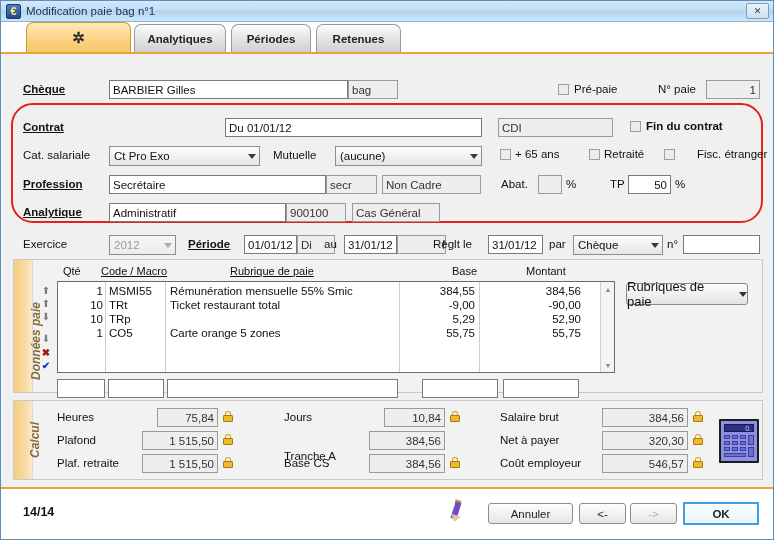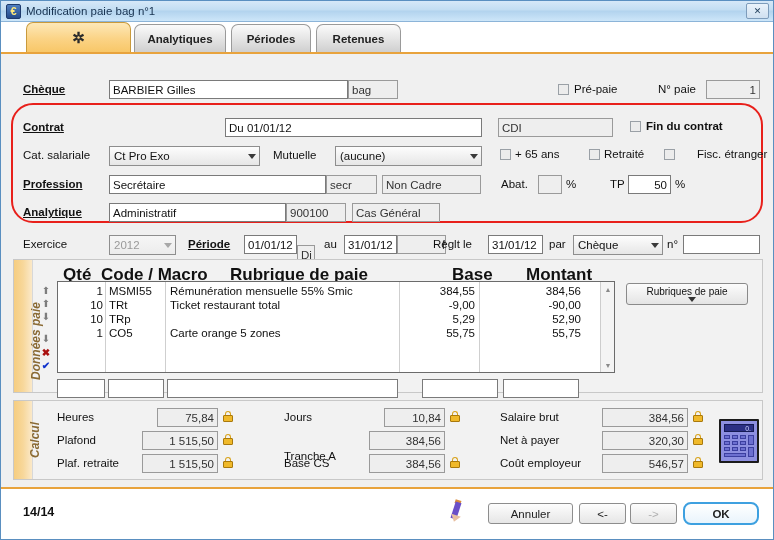--- a/index.html
+++ b/index.html
@@ -140,21 +140,21 @@
     font-size:12px; color:#8a6a33;
     white-space:nowrap;
   }
   .grid {
     position:absolute;
     background:#ffffff;
     border:1px solid #6b6b6b;
   }
   .grid-hdr {
     position:absolute;
-    font-weight:bold; font-size:17px; color:#111;
+    font-weight:normal; font-size:11px; color:#111;
   }
   .grid-hdr.u { text-decoration:underline; }
   .gcol-sep { position:absolute; width:1px; background:#cfcfcf; }
   .grow { position:absolute; font-size:11.5px; color:#111; white-space:nowrap; }
   .scrollbar {
     position:absolute; width:14px;
     background:#f4f4f4; border-left:1px solid #cdcdcd;
   }
   .sb-arrow {
     position:absolute; left:0; width:14px; height:14px;
@@ -165,24 +165,23 @@
   .navbtn {
     position:absolute; width:12px; height:12px;
     display:flex; align-items:center; justify-content:center;
     font-size:10px; color:#7d7d7d; cursor:pointer; line-height:1;
   }
   .btn-rub {
     position:absolute;
     border:1px solid #8a8a8a;
     border-radius:3px;
     background:linear-gradient(to bottom,#fcfcfc,#e4e4e4);
-    font-size:10px; color:#111;
-    display:flex; align-items:center; justify-content:center;
-    cursor:pointer;
-    flex-direction:column;
+    font-size:13px; color:#111;
+    display:flex; align-items:center; justify-content:center;
+    cursor:pointer;
   }
   .btn-rub .arw { margin-left:10px; border-left:4px solid transparent; border-right:4px solid transparent; border-top:5px solid #333; }
   
   .lockico {
     position:absolute; width:10px; height:11px;
   }
   .lockico .shk { position:absolute; left:2px; top:0; width:6px; height:5px; border:1.5px solid #d8a21c; border-bottom:none; border-radius:3px 3px 0 0;}
   .lockico .bdy { position:absolute; left:0; top:4px; width:10px; height:7px; background:#f0b92a; border:1px solid #a9790d; border-radius:1px;}
   .calcicon {
     position:absolute;
@@ -203,21 +202,21 @@
   .fbtn {
     position:absolute; height:21px;
     border:1px solid #8d8d8d; border-radius:3px;
     background:linear-gradient(to bottom,#fdfdfd,#e6e6e6);
     font-size:11.5px; color:#222;
     display:flex; align-items:center; justify-content:center;
     cursor:pointer;
   }
   .fbtn.dis { color:#b0b0b0; }
   .fbtn.primary {
-    border:2px solid #3da0e0; border-radius:8px;
+    border:2px solid #3da0e0; border-radius:0;
     background:linear-gradient(to bottom,#ffffff,#e9f4fc);
     font-weight:bold;
   }
   .pencil { position:absolute; width:16px; height:22px; }
   .pencil .shaft { position:absolute; left:5px; top:2px; width:6px; height:17px; background:#6a4fc8; transform:rotate(18deg); }
   .pencil .tip { position:absolute; left:2px; bottom:0px; width:0;height:0; border-left:5px solid transparent;border-right:5px solid transparent;border-top:7px solid #e8bfa0; transform:rotate(18deg);}
   .pencil .cap { position:absolute; left:7px; top:0px; width:6px;height:4px; background:#d98b3a; transform:rotate(18deg); }
 </style>
 </head>
 <body>
@@ -296,21 +295,21 @@
     <div class="fld ro" style="left:285px;top:148px;width:60px;">900100</div>
     <div class="fld ro" style="left:351px;top:148px;width:88px;">Cas Général</div>
 
     <div class="lbl" style="position:absolute;left:22px;top:183px;">Exercice</div>
     <div class="combo dis" style="left:108px;top:180px;width:67px;">
       <span>2012</span>
       <span class="arw"></span>
     </div>
     <div class="lbl-b" style="position:absolute;left:187px;top:183px;">Période</div>
     <div class="fld" style="left:243px;top:180px;width:53px;">01/01/12</div>
-    <div class="fld ro" style="left:296px;top:190px;width:18px;">Di</div>
+    <div class="fld ro" style="left:296px;top:180px;width:38px;">Di</div>
     <div class="lbl" style="position:absolute;left:323px;top:183px;">au</div>
     <div class="fld" style="left:343px;top:180px;width:53px;">31/01/12</div>
     <div class="fld ro" style="left:396px;top:180px;width:22px;padding-left:44px;">Ma</div>
     <div class="lbl" style="position:absolute;left:432px;top:183px;">Règlt le</div>
     <div class="fld" style="left:487px;top:180px;width:55px;">31/01/12</div>
     <div class="lbl" style="position:absolute;left:548px;top:183px;">par</div>
     <div class="combo" style="left:572px;top:180px;width:90px;">
       <span>Chèque</span>
       <span class="arw"></span>
     </div>

